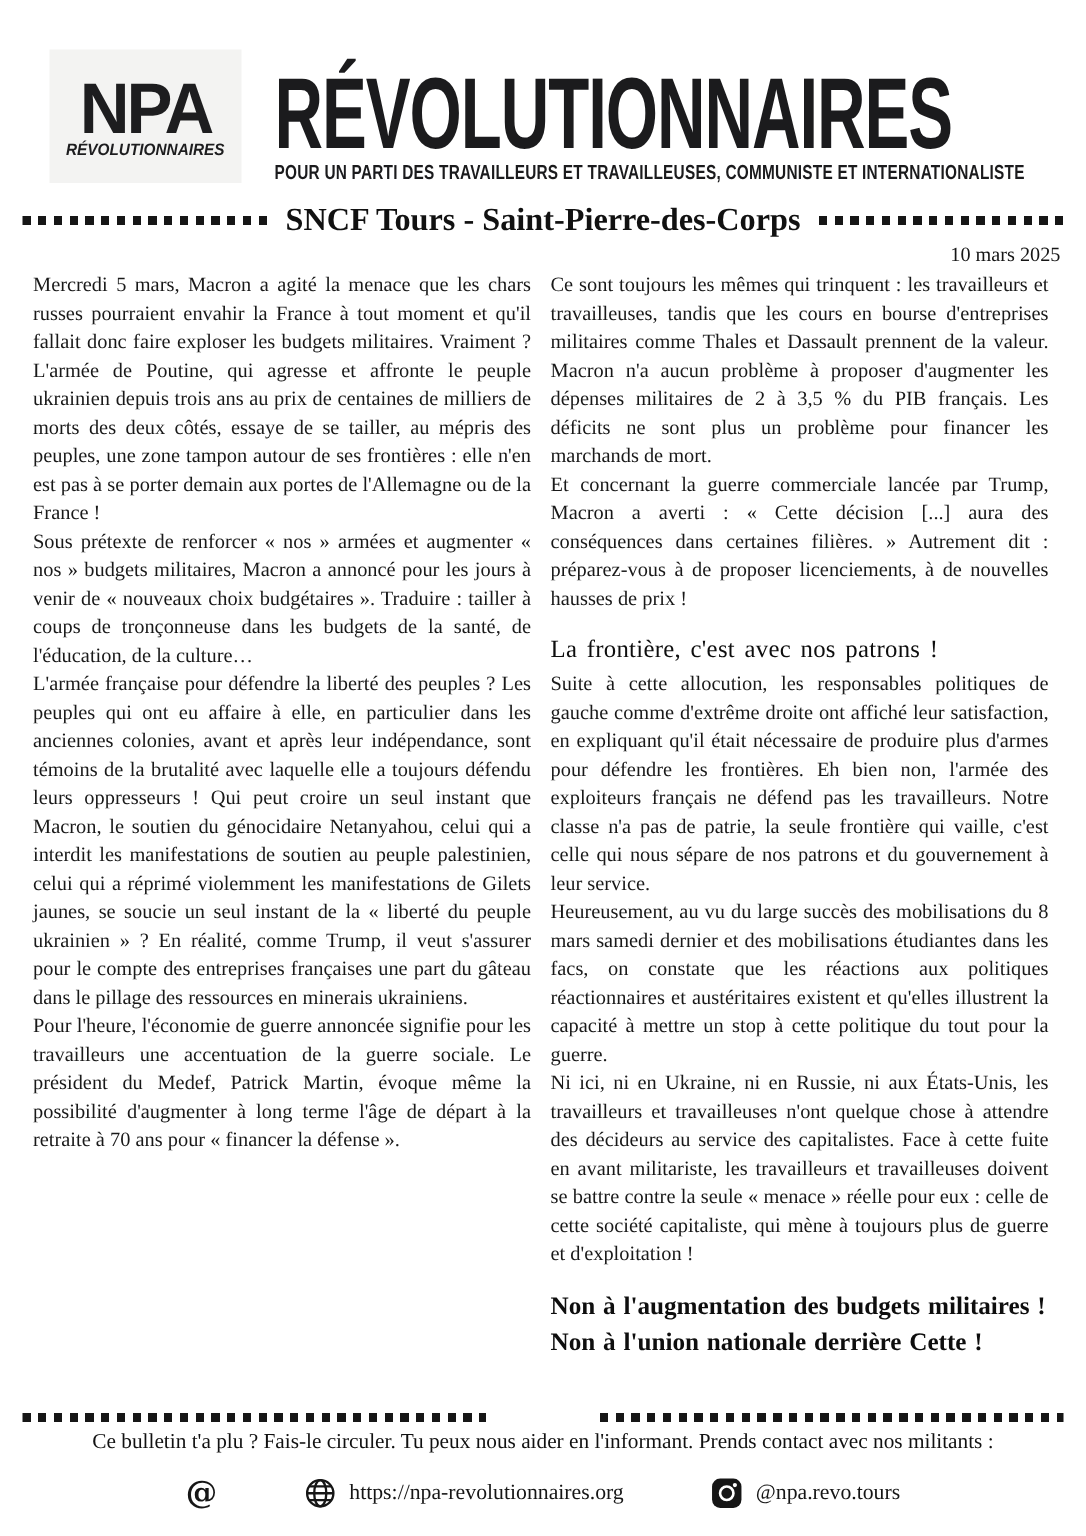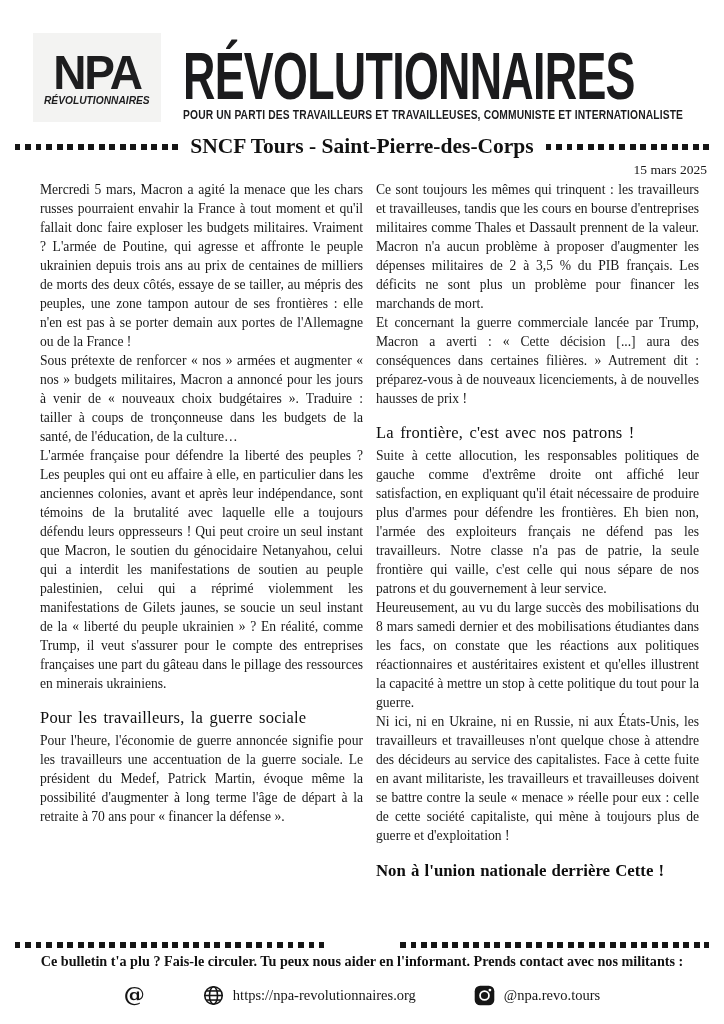--- a/index.html
+++ b/index.html
@@ -78,21 +78,21 @@
   .headline {
     text-align: center;
     font-weight: 700; font-size: 29px; line-height: 35px;
     margin: 8px 30px 10px 30px; color: #0e0e0e;
     letter-spacing: 0.2px;
   }
 
   
   .columns {
     display: flex; gap: 13px;
-    padding: 2px 25px 0 40px;
+    padding: 2px 25px 0 22px;
   }
   .col { flex: 1 1 0; }
   .col p {
     font-size: 13.6px; line-height: 19px;
     text-align: justify; color: #191919;
   }
   .col h3 {
     font-size: 16.5px; line-height: 21px;
     font-weight: 400; color: #0e0e0e;
     margin: 14px 0 3px 0;
@@ -107,21 +107,21 @@
 
   
   .page-footer {
     position: absolute; left: 0; right: 0; bottom: 18px;
   }
   .footer-dots {
     display: flex; align-items: center; margin: 0 15px;
   }
   .footer-dots .gap { width: 76px; flex: 0 0 auto; }
   .share-line {
-    text-align: center; font-weight: 700; font-size: 14.2px;
+    text-align: center; font-weight: 400; font-size: 14.2px;
     margin-top: 5px; color: #111;
   }
   .contacts {
     display: flex; justify-content: center; align-items: center;
     gap: 58px; margin-top: 14px;
   }
   .contact { display: flex; align-items: center; gap: 9px; }
   .contact .value { font-size: 14.5px; color: #161616; }
   .at-glyph {
     font-family: "DejaVu Serif", serif;
@@ -144,39 +144,39 @@
       <div class="masthead-tagline">POUR UN PARTI DES TRAVAILLEURS ET TRAVAILLEUSES, COMMUNISTE ET INTERNATIONALISTE</div>
     </div>
 
   </header>
 
   <div class="banner">
     <span class="dots"></span>
     <span class="banner-label">SNCF Tours - Saint-Pierre-des-Corps</span>
     <span class="dots"></span>
   </div>
-  <div class="date-line">15 mars 2025</div>
+  <div class="date-line">10 mars 2025</div>
 
 
   <main class="columns">
     <section class="col">
       <p>Mercredi 5 mars, Macron a agité la menace que les chars russes pourraient envahir la France à tout moment et qu'il fallait donc faire exploser les budgets militaires. Vraiment ? L'armée de Poutine, qui agresse et affronte le peuple ukrainien depuis trois ans au prix de centaines de milliers de morts des deux côtés, essaye de se tailler, au mépris des peuples, une zone tampon autour de ses frontières : elle n'en est pas à se porter demain aux portes de l'Allemagne ou de la France !</p>
       <p>Sous prétexte de renforcer « nos » armées et augmenter « nos » budgets militaires, Macron a annoncé pour les jours à venir de « nouveaux choix budgétaires ». Traduire : tailler à coups de tronçonneuse dans les budgets de la santé, de l'éducation, de la culture…</p>
       <p>L'armée française pour défendre la liberté des peuples ? Les peuples qui ont eu affaire à elle, en particulier dans les anciennes colonies, avant et après leur indépendance, sont témoins de la brutalité avec laquelle elle a toujours défendu leurs oppresseurs ! Qui peut croire un seul instant que Macron, le soutien du génocidaire Netanyahou, celui qui a interdit les manifestations de soutien au peuple palestinien, celui qui a réprimé violemment les manifestations de Gilets jaunes, se soucie un seul instant de la « liberté du peuple ukrainien » ? En réalité, comme Trump, il veut s'assurer pour le compte des entreprises françaises une part du gâteau dans le pillage des ressources en minerais ukrainiens.</p>
-      <h3>Pour les travailleurs, la guerre sociale</h3>
       <p>Pour l'heure, l'économie de guerre annoncée signifie pour les travailleurs une accentuation de la guerre sociale. Le président du Medef, Patrick Martin, évoque même la possibilité d'augmenter à long terme l'âge de départ à la retraite à 70 ans pour « financer la défense ».</p>
     </section>
     <section class="col">
       <p>Ce sont toujours les mêmes qui trinquent : les travailleurs et travailleuses, tandis que les cours en bourse d'entreprises militaires comme Thales et Dassault prennent de la valeur. Macron n'a aucun problème à proposer d'augmenter les dépenses militaires de 2 à 3,5 % du PIB français. Les déficits ne sont plus un problème pour financer les marchands de mort.</p>
-      <p>Et concernant la guerre commerciale lancée par Trump, Macron a averti : « Cette décision [...] aura des conséquences dans certaines filières. » Autrement dit : préparez-vous à de nouveaux licenciements, à de nouvelles hausses de prix !</p>
+      <p>Et concernant la guerre commerciale lancée par Trump, Macron a averti : « Cette décision [...] aura des conséquences dans certaines filières. » Autrement dit : préparez-vous à de proposer licenciements, à de nouvelles hausses de prix !</p>
       <h3>La frontière, c'est avec nos patrons !</h3>
       <p>Suite à cette allocution, les responsables politiques de gauche comme d'extrême droite ont affiché leur satisfaction, en expliquant qu'il était nécessaire de produire plus d'armes pour défendre les frontières. Eh bien non, l'armée des exploiteurs français ne défend pas les travailleurs. Notre classe n'a pas de patrie, la seule frontière qui vaille, c'est celle qui nous sépare de nos patrons et du gouvernement à leur service.</p>
       <p>Heureusement, au vu du large succès des mobilisations du 8 mars samedi dernier et des mobilisations étudiantes dans les facs, on constate que les réactions aux politiques réactionnaires et austéritaires existent et qu'elles illustrent la capacité à mettre un stop à cette politique du tout pour la guerre.</p>
       <p>Ni ici, ni en Ukraine, ni en Russie, ni aux États-Unis, les travailleurs et travailleuses n'ont quelque chose à attendre des décideurs au service des capitalistes. Face à cette fuite en avant militariste, les travailleurs et travailleuses doivent se battre contre la seule « menace » réelle pour eux : celle de cette société capitaliste, qui mène à toujours plus de guerre et d'exploitation !</p>
       <div class="slogan">
+        <div>Non à l'augmentation des budgets militaires !</div>
         <div>Non à l'union nationale derrière Cette !</div>
       </div>
     </section>
   </main>
 
   <footer class="page-footer">
     <div class="footer-dots">
       <span class="dots"></span>
       <span class="gap"></span>
       <span class="dots"></span>

